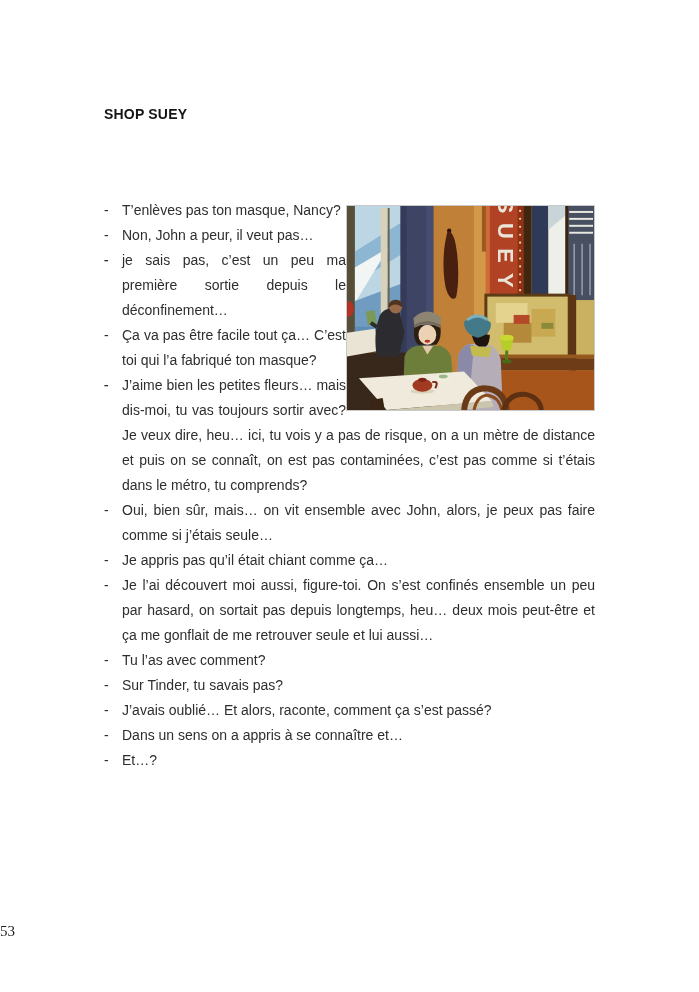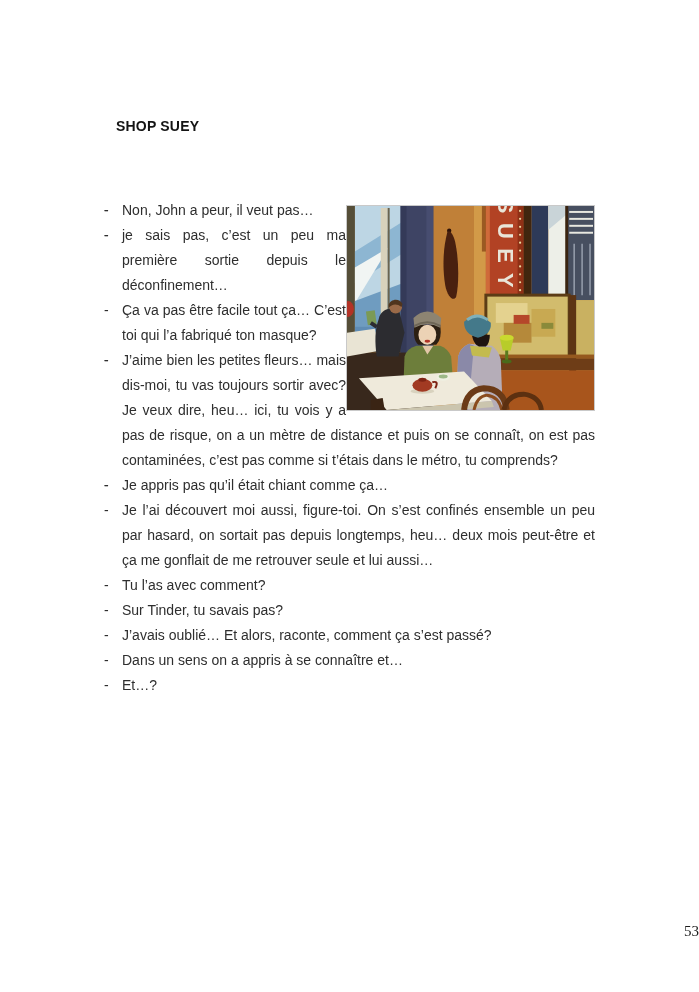--- a/index.html
+++ b/index.html
@@ -1,36 +1,36 @@
 <!DOCTYPE html>
 <html><head>
 <meta charset="utf-8">
 <style>
   html,body{margin:0;padding:0;background:#ffffff;}
   .page{
     position:relative;width:699px;height:992px;background:#ffffff;
     font-family:"Liberation Sans",sans-serif;color:#2e2e2e;overflow:hidden;
   }
   .title{
-    position:absolute;top:106px;left:104px;margin:12px;
+    position:absolute;top:106px;left:104px;margin:0;
     font-size:14px;font-weight:bold;color:#141414;letter-spacing:.2px;text-align:right;
   }
   .content{
     position:absolute;top:198px;left:104px;width:491px;
     font-size:14px;line-height:25px;text-align:justify;
   }
   .painting-fig{
     float:right;width:249px;height:206px;margin:7px 0 8px 13px;
     border:1px solid #c9c9c9;box-sizing:border-box;background:#c08038;
   }
   .painting-fig svg{display:block;width:247px;height:204px;}
   .line{position:relative;padding-left:18px;}
   .dash{position:absolute;left:0;top:0;color:#2e2e2e;}
   .pagenum{
-    position:absolute;top:923px;left:0;width:100%;text-align:right;
+    position:absolute;top:923px;left:0;width:100%;text-align:left;
     font-family:"Liberation Serif",serif;font-size:15px;color:#1c1c1c;
   }
 </style>
 </head>
 <body>
 
 <div class="page">
 
   <h1 class="title">SHOP SUEY</h1>
 
@@ -189,20 +189,21 @@
           <path d="M128,206 Q131,192 141,191 Q153,192 156,206" stroke="#8a4c1e" stroke-width="3"></path>
           <path d="M158,206 Q162,190 178,190 Q194,192 196,206" stroke="#5c3010" stroke-width="5"></path>
         </g>
       </svg>
     </figure>
 
     <div class="dialogue">
 
         <div class="line">
           <span class="dash">-</span>
+          <span class="txt">T’enlèves pas ton masque, Nancy?</span>
         </div>
 
         <div class="line">
           <span class="dash">-</span>
           <span class="txt">Non, John a peur, il veut pas…</span>
         </div>
 
         <div class="line">
           <span class="dash">-</span>
         </div>
@@ -221,20 +222,21 @@
           <span class="dash">-</span>
         </div>
 
         <div class="line">
           <span class="dash">-</span>
           <span class="txt">J’aime bien les petites fleurs… mais dis-moi, tu vas toujours sortir avec? Je veux dire, heu… ici, tu vois y a pas de risque, on a un mètre de distance et puis on se connaît, on est pas contaminées, c’est pas comme si t’étais dans le métro, tu comprends?</span>
         </div>
 
         <div class="line">
           <span class="dash">-</span>
+          <span class="txt">Oui, bien sûr, mais… on vit ensemble avec John, alors, je peux pas faire comme si j’étais seule…</span>
         </div>
 
         <div class="line">
           <span class="dash">-</span>
           <span class="txt">Je appris pas qu’il était chiant comme ça…</span>
         </div>
 
         <div class="line">
           <span class="dash">-</span>
           <span class="txt">Je l’ai découvert moi aussi, figure-toi. On s’est confinés ensemble un peu par hasard, on sortait pas depuis longtemps, heu… deux mois peut-être et ça me gonflait de me retrouver seule et lui aussi…</span>

